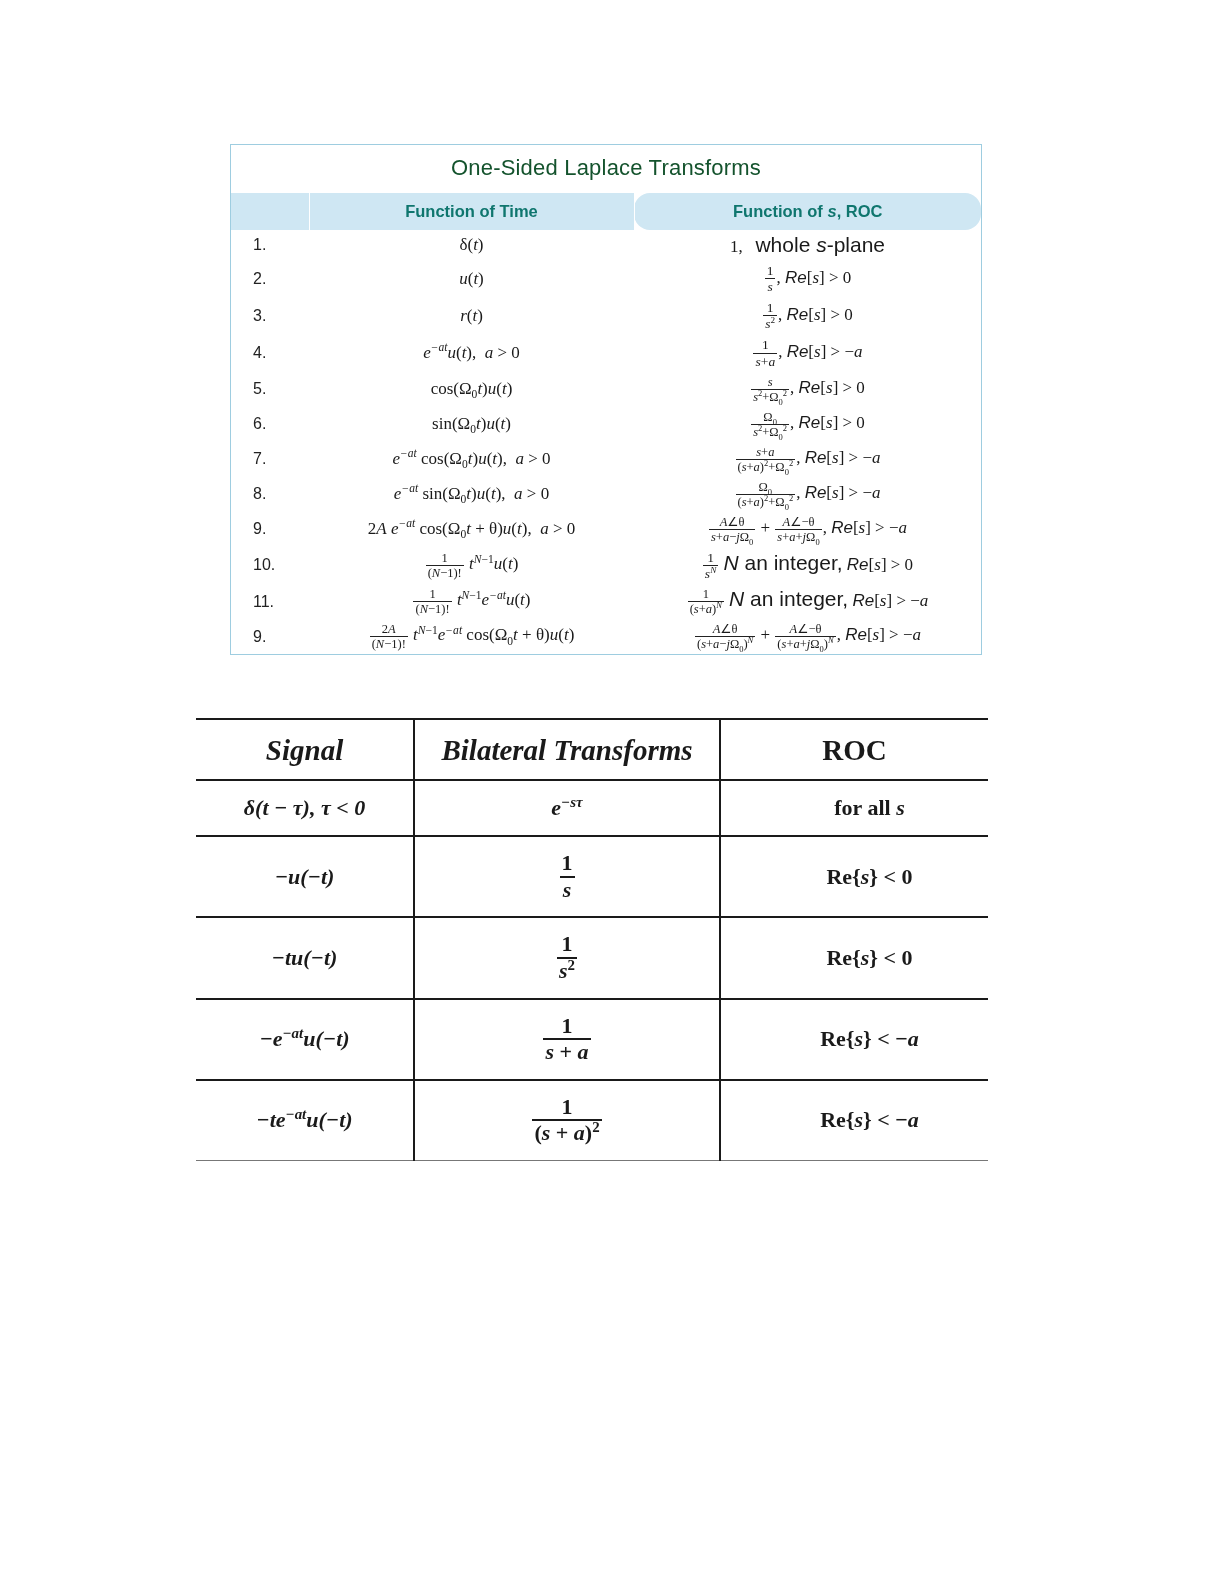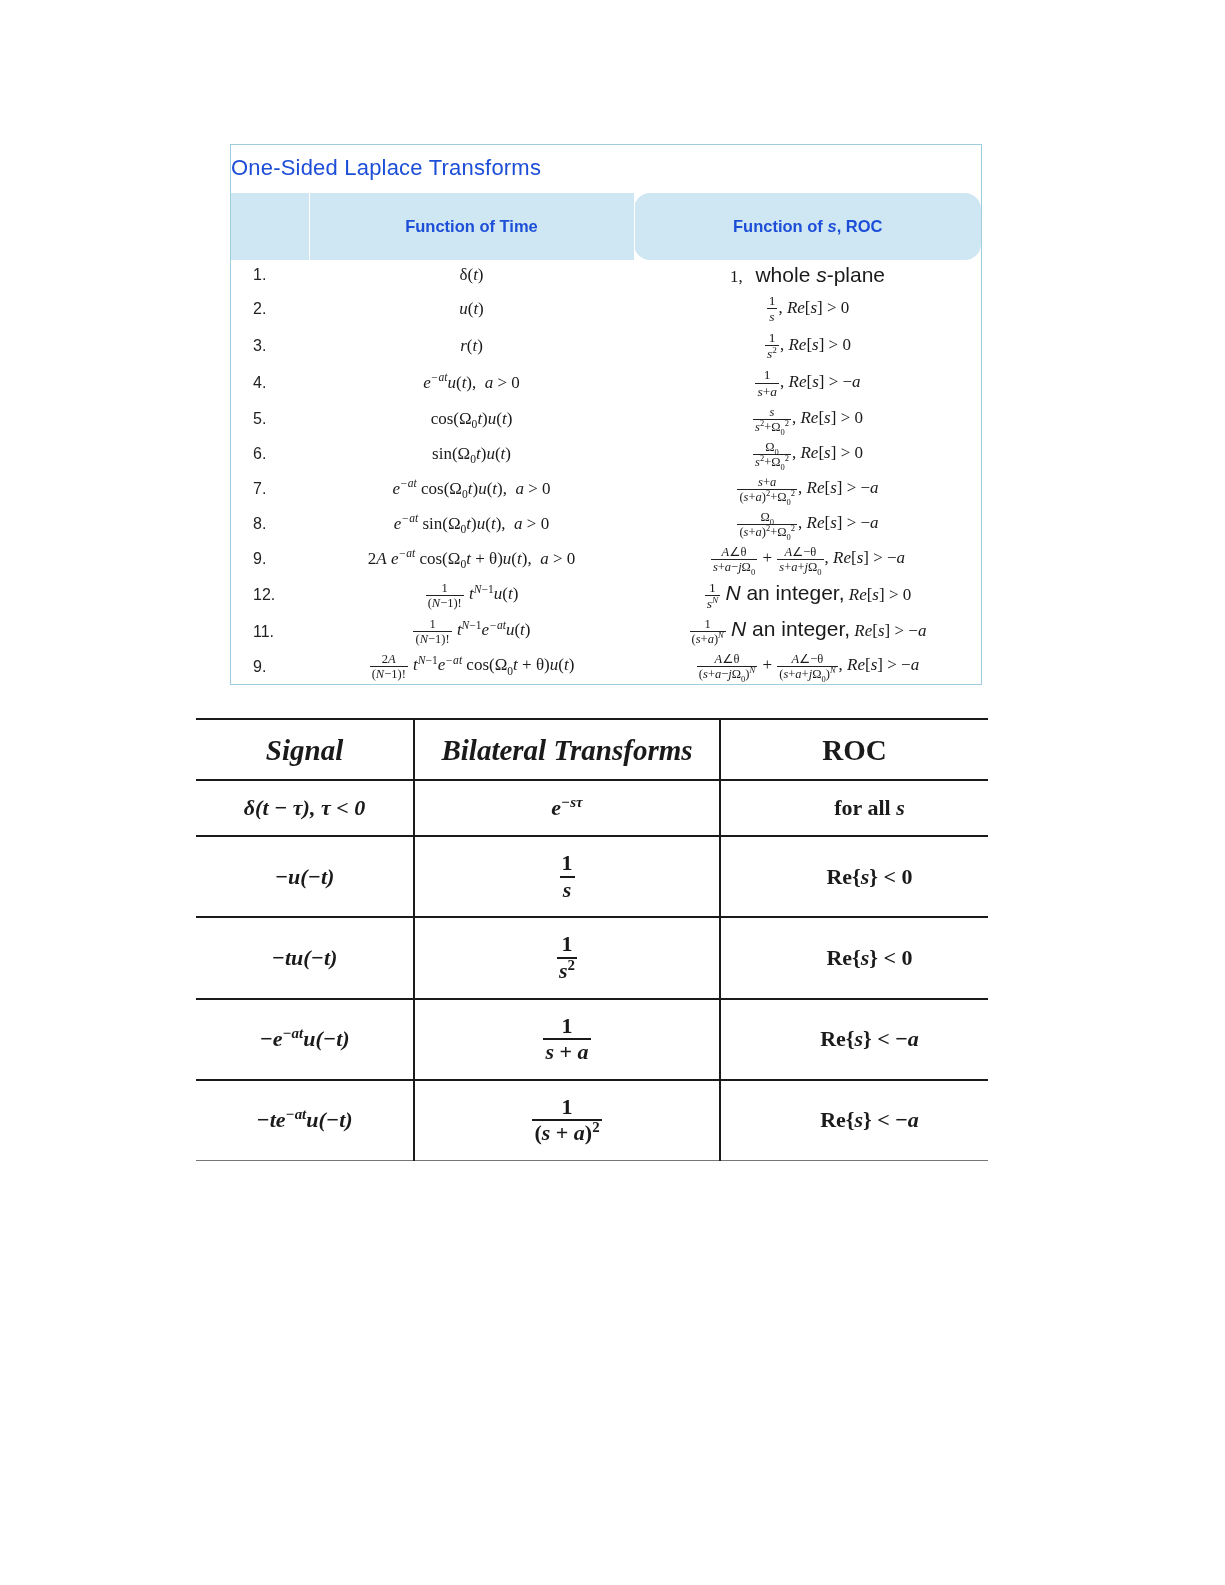--- a/index.html
+++ b/index.html
@@ -20,37 +20,38 @@
   #table1 {
     position: absolute;
     left: 230px;
     top: 144px;
     width: 752px;
     border: 1px solid #9ecde0;
     background: #ffffff;
     box-sizing: border-box;
   }
   #table1 .t1-title {
+    text-align: center;
     font-family: "Liberation Sans", sans-serif;
     font-size: 22px;
-    color: #1d4ed8;
+    color: #14532d;
     padding: 10px 0 12px 0;
     letter-spacing: 0.2px;
   }
   #table1 table {
     border-collapse: collapse;
     width: 100%;
   }
   #table1 thead th {
     background: #cfe7f3;
     font-family: "Liberation Sans", sans-serif;
     font-size: 16.5px;
     font-weight: bold;
-    color: #1d4ed8;
-    padding: 24px 0;
+    color: #0f766e;
+    padding: 9px 0;
     border-right: 1px solid #ffffff;
     text-align: center;
   }
   #table1 thead th.h-num { width: 56px; background:#cfe7f3; }
   #table1 thead th.h-time { width: 324px; }
   #table1 thead th.h-s { border-right: none; border-radius: 16px; }
   #table1 tbody td {
     padding: 3px 0;
     font-size: 17px;
     vertical-align: middle;
@@ -61,21 +62,21 @@
     font-family: "Liberation Sans", sans-serif;
     font-size: 16px;
     color: #222;
     width: 56px;
   }
   #table1 td.c-time { text-align: center; }
   #table1 td.c-s { text-align: center; }
 
   
   .it { font-style: italic; }
-  .cal { font-family: Liberation Serif, serif; font-style: italic; }
+  .cal { font-family: Liberation Sans, sans-serif; font-style: italic; }
   sup.e { font-size: 0.68em; vertical-align: super; line-height: 0; }
   sub.e { font-size: 0.68em; vertical-align: sub; line-height: 0; }
 
   .frac {
     display: inline-block;
     vertical-align: middle;
     text-align: center;
     line-height: 1.12;
     margin: 0 1px;
   }
@@ -232,21 +233,21 @@
         </td>
         <td class="c-s">
           <span class="frac sm2"><span class="num"><span class="it">A</span>∠θ</span><span class="den"><span class="it">s</span>+<span class="it">a</span>−<span class="it">j</span>Ω<sub class="e">0</sub></span></span>
           +
           <span class="frac sm2"><span class="num"><span class="it">A</span>∠−θ</span><span class="den"><span class="it">s</span>+<span class="it">a</span>+<span class="it">j</span>Ω<sub class="e">0</sub></span></span>,
           <span class="cal">Re</span>[<span class="it">s</span>] &gt; −<span class="it">a</span>
         </td>
       </tr>
 
       <tr>
-        <td class="c-num">12.</td>
+        <td class="c-num">10.</td>
         <td class="c-time">
           <span class="frac sm2"><span class="num">1</span><span class="den">(<span class="it">N</span>−1)!</span></span>
           <span class="it">t</span><sup class="e"><span class="it">N</span>−1</sup><span class="it">u</span>(<span class="it">t</span>)
         </td>
         <td class="c-s">
           <span class="frac sm"><span class="num">1</span><span class="den"><span class="it">s</span><sup class="e it">N</sup></span></span>
           <span class="roc"><span class="it">N</span> an integer,</span>
           <span class="cal">Re</span>[<span class="it">s</span>] &gt; 0
         </td>
       </tr>

